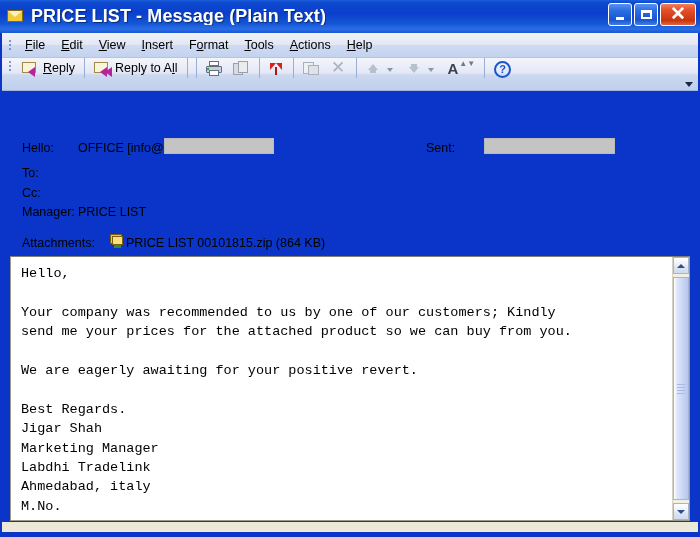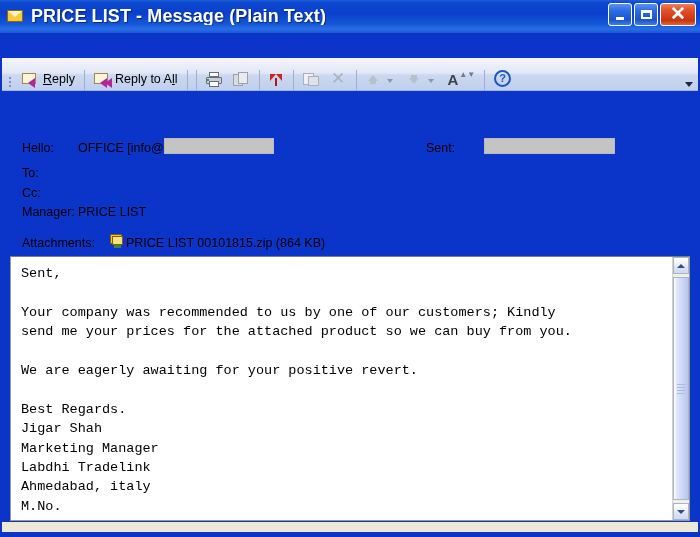--- a/index.html
+++ b/index.html
@@ -155,21 +155,21 @@
   .menu-item u { text-decoration: underline; }
 
   
   .toolbar {
     position: absolute;
     left: 2px; top: 58px;
     width: 696px;
     height: 33px;
     background: linear-gradient(to bottom, #f4f5fa 0%, #e3e8f6 46%, #ccd8f0 54%, #bfcfec 100%);
     display: flex;
-    align-items: flex-end;
+    align-items: flex-start;
     box-sizing: border-box;
     border-bottom: 1px solid #9fb4dd;
   }
   .tb-btn {
     display: flex;
     align-items: center;
     gap: 4px;
     padding: 3px 5px;
     font-size: 12.5px;
     color: #000;
@@ -577,20 +577,35 @@
       <div class="cbtn close">
         <div class="glyph-close">✕</div>
       </div>
     </div>
   </div>
 
   <div class="frame-left"></div>
   <div class="frame-right"></div>
   <div class="frame-bottom"></div>
 
+  <div class="menubar">
+    <div class="grip">
+        <i></i>
+        <i></i>
+        <i></i>
+      </div>
+    <div class="menu-item"><u>F</u>ile</div>
+    <div class="menu-item"><u>E</u>dit</div>
+    <div class="menu-item"><u>V</u>iew</div>
+    <div class="menu-item"><u>I</u>nsert</div>
+    <div class="menu-item">F<u>o</u>rmat</div>
+    <div class="menu-item"><u>T</u>ools</div>
+    <div class="menu-item"><u>A</u>ctions</div>
+    <div class="menu-item"><u>H</u>elp</div>
+  </div>
 
   <div class="toolbar">
     <div class="grip">
         <i></i>
         <i></i>
         <i></i>
       </div>
 
     <div class="tb-btn">
       <span class="ico ico-env">
@@ -695,21 +710,21 @@
 
   <div class="hrow hlabel" style="top:237px">Attachments:</div>
   <div class="attach-icon">
     <div class="scr"></div>
       <div class="scr2"></div>
       <div class="base"></div>
   </div>
   <div class="hrow" style="left:126px; top:237px;">PRICE LIST 00101815.zip (864 KB)</div>
 
   <div class="bodywrap">
-    <div class="bodytext">Sent,
+    <div class="bodytext">Hello,
 
 Your company was recommended to us by one of our customers; Kindly
 send me your prices for the attached product so we can buy from you.
 
 We are eagerly awaiting for your positive revert.
 
 Best Regards.
 Jigar Shah
 Marketing Manager
 Labdhi Tradelink

